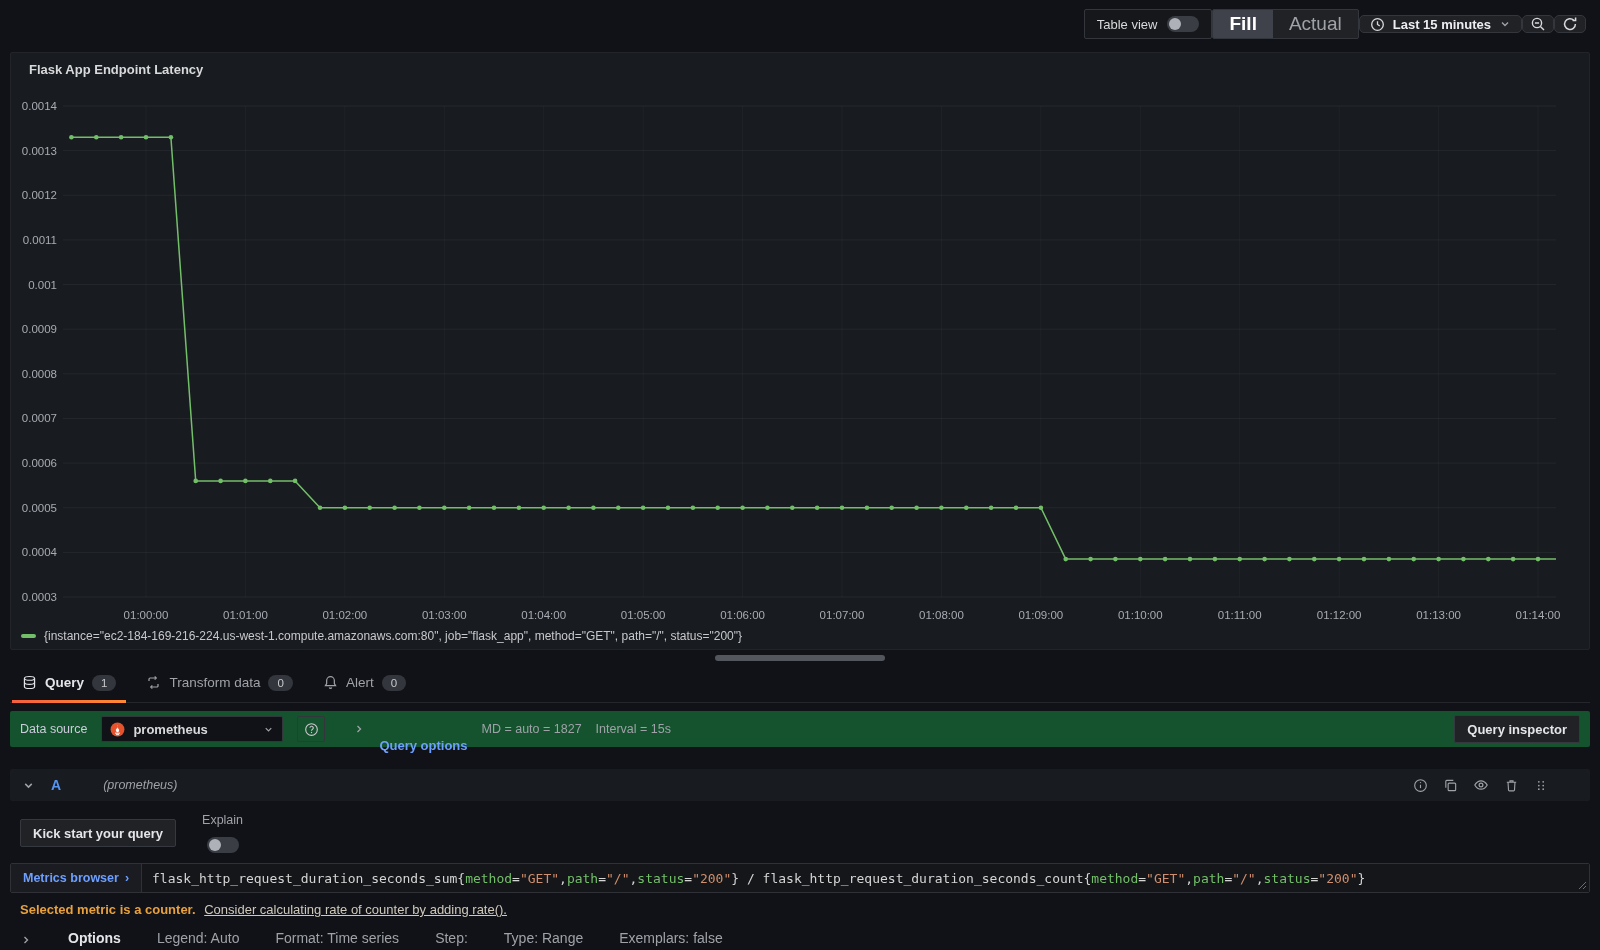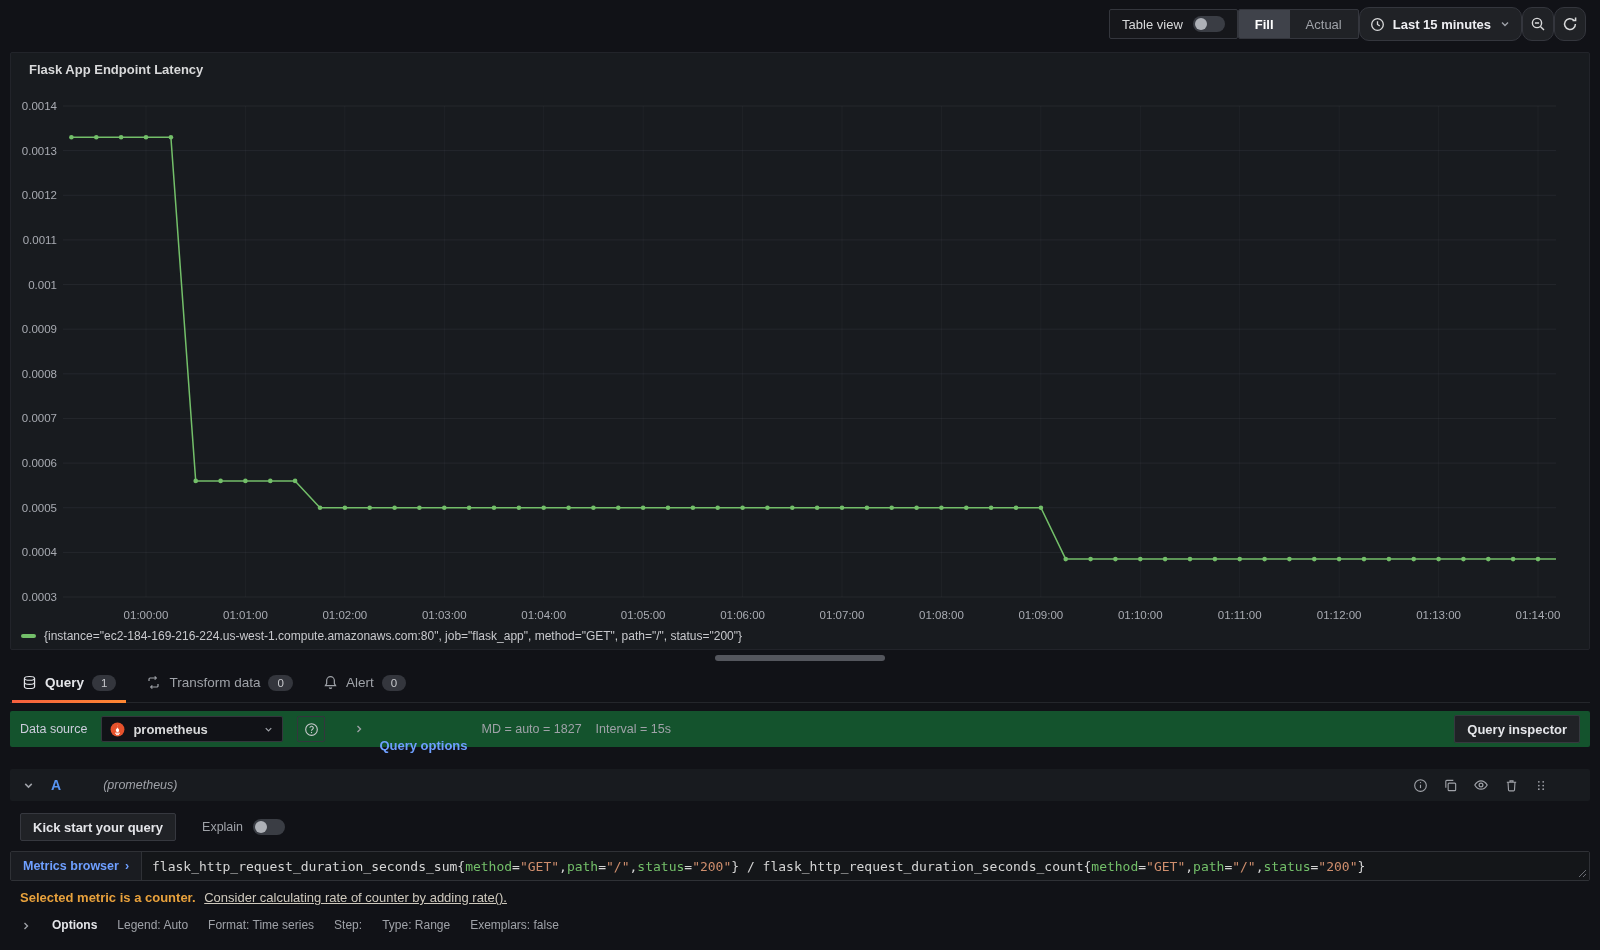--- a/index.html
+++ b/index.html
@@ -11,24 +11,24 @@
   .toolbar { height:48px; display:flex; align-items:center; justify-content:flex-end;
     padding:0 14px; }
   .tv-group { display:flex; align-items:center; gap:10px; height:30px; padding:0 12px;
     border:1px solid #34363d; border-radius:2px; background:#16171b; }
   .tv-label { font-size:13px; color:#d8d9da; }
   .toggle { width:32px; height:16px; border-radius:8px; background:#3a3d44; position:relative; cursor:pointer; }
   .toggle::after { content:""; position:absolute; left:2px; top:2px; width:12px; height:12px;
     border-radius:50%; background:#aeb1b7; }
   .seg-group { display:flex; height:30px; border:1px solid #34363d; border-radius:2px;
     overflow:hidden; background:#202226; }
-  .seg { display:flex; align-items:center; padding:8px 16px; font-size:13px; color:#9fa2a8; cursor:pointer; }
+  .seg { display:flex; align-items:center; padding:8px 16px; font-size:19px; color:#9fa2a8; cursor:pointer; }
   .seg.sel { background:#3f424a; color:#ffffff; font-weight:700; }
-  .tbtn { display:flex; align-items:center; gap:8px; height:34px; padding:0 10px;
-    border:1px solid #34363d; border-radius:10px; background:#202226; color:#d8d9da; cursor:pointer; }
+  .tbtn { display:flex; align-items:center; gap:8px; height:18px; padding:0 10px;
+    border:1px solid #34363d; border-radius:5px; background:#202226; color:#d8d9da; cursor:pointer; }
   .tbtn .lbl { font-size:13px; font-weight:700; color:#eeeef2; }
   .sq { width:32px; justify-content:center; padding:0; }
 
   
   .panel { position:relative; margin:4px 10px 0 10px; height:598px; background:#181b1f;
     border:1px solid #22242a; border-radius:2px; }
   .panel-title { position:absolute; top:9px; left:18px; font-size:13px; font-weight:700;
     color:#d8d9da; z-index:2; }
   .legend { position:absolute; left:10px; top:576px; display:flex; align-items:center; gap:8px;
     font-size:12px; color:#c8c9cd; white-space:nowrap; }
@@ -66,21 +66,21 @@
 
   
   .qrow-header { display:flex; align-items:center; gap:16px; height:32px; margin:22px 10px 0 10px;
     background:#181b1f; border-radius:2px; padding:0 12px; }
   .ref-id { color:#5794f2; font-weight:700; font-size:14px; }
   .ds-hint { font-style:italic; font-size:12.5px; color:#9fa2a8; margin-left:26px; }
   .hicons { display:flex; align-items:center; gap:15px; color:#9fa2a8; margin-right:30px; }
   .hicons > * { cursor:pointer; }
 
   .qtoolbar { display:flex; align-items:center; gap:26px; margin:12px 10px 0 10px; padding:0 10px; }
-  .explain-group { display:flex; align-items:center; gap:10px; }
+  .explain-group { display:flex; align-items:center; gap:10px;flex-direction:column; }
   .explain-lbl { font-size:12.5px; color:#9fa2a8; }
   .bc-group { display:flex; height:28px; border:1px solid #36383f; border-radius:2px; overflow:hidden; }
   .bc-seg { display:flex; align-items:center; padding:0 13px; font-size:13px; color:#9fa2a8; cursor:pointer; }
   .bc-seg.sel { background:#3f424a; color:#ffffff; font-weight:600; }
   .right-tools { display:flex; align-items:center; gap:16px; }
 
   .code-row { position:relative; display:flex; align-items:stretch; height:30px;
     margin:10px 10px 0 10px; border:1px solid #2f3136; border-radius:2px; }
   .mb-cell { display:flex; align-items:center; gap:6px; padding:0 12px; background:#1a1c21;
     border-right:1px solid #2f3136; color:#6e9fff; font-size:12.5px; font-weight:600;
@@ -89,22 +89,22 @@
     font-family:"DejaVu Sans Mono", monospace; font-size:13px; white-space:pre; overflow:hidden; cursor:text; }
   .tok-plain { color:#d5d5d5;text-align:right; }
   .tok-label { color:#73bf69; }
   .tok-str { color:#cf8e6d; }
   .resize-corner { position:absolute; right:2px; bottom:2px; }
 
   .warning { margin:9px 10px 0 10px; padding-left:10px; font-size:13px; }
   .w-bold { color:#e8a13c; font-weight:700; }
   .w-link { color:#cfc9bd; text-decoration:underline; cursor:pointer; margin-left:5px; }
 
-  .options-row { display:flex; align-items:flex-end; gap:20px; margin:13px 10px 0 10px;
-    padding-left:10px; font-size:12px; color:#9fa2a8; }
+  .options-row { display:flex; align-items:flex-end; gap:36px; margin:13px 10px 0 10px;
+    padding-left:10px; font-size:14px; color:#9fa2a8; }
   .opt-title { color:#e4e5e9; font-weight:700; }
 
   text { font-family:"Liberation Sans", sans-serif; }
 </style>
 </head>
 <body>
 
 <header class="toolbar">
   <div class="tv-group">
     <span class="tv-label">Table view</span>

